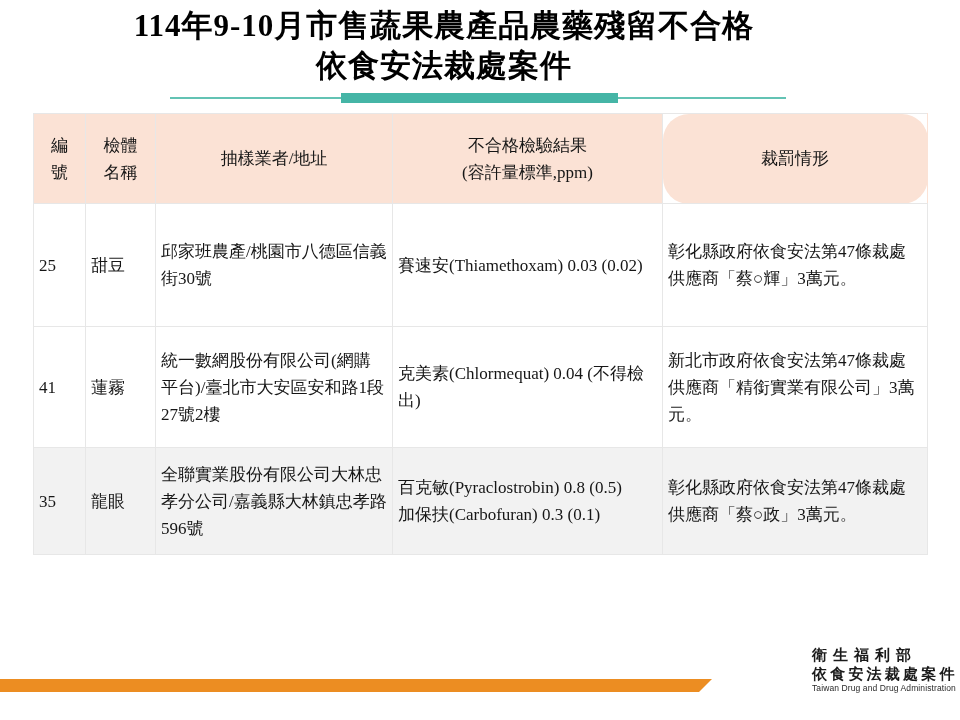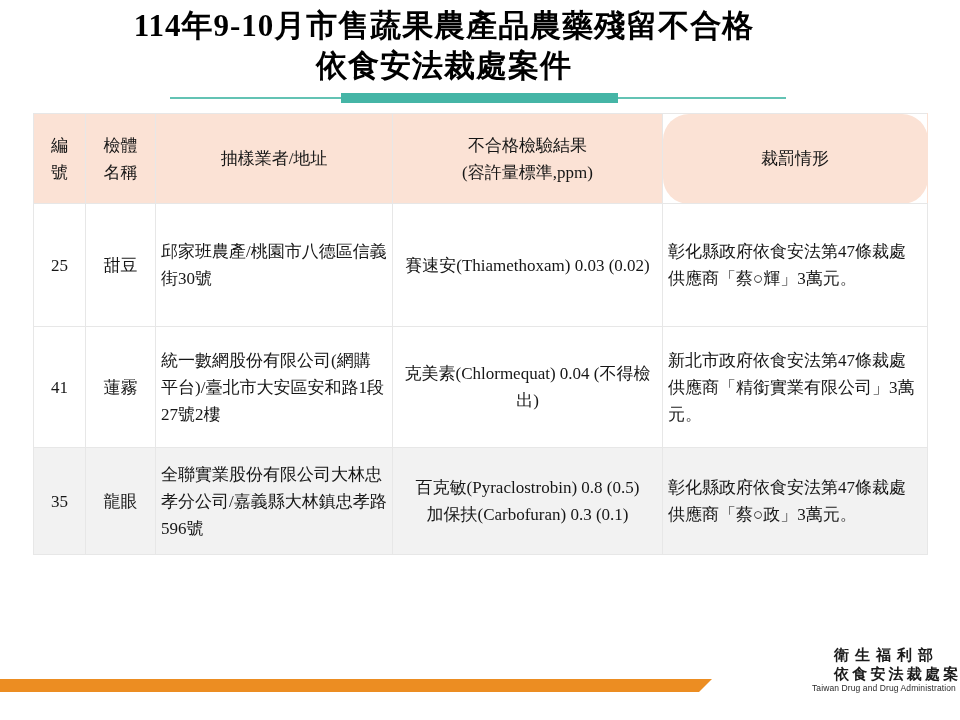--- a/index.html
+++ b/index.html
@@ -94,29 +94,29 @@
     line-height: 27px;
     height: 81px;
     border: 1px solid #fbe2d5;
     border-right: 1px solid #f6d2c0;
   }
   thead th:last-child { border-right: 1px solid #fbe2d5; border-radius: 26px; }
 
   tbody td { background: #ffffff; }
   tbody tr.alt td { background: #f2f2f2; }
 
-  td.col-no, td.col-name { text-align: center; }
+  td.col-no, td.col-name { }
   td.col-vendor, td.col-result, td.col-penalty { text-align: left; }
 
   tbody tr.r1 td { height: 114px; }
   tbody tr.r2 td { height: 112px; }
   tbody tr.r3 td { height: 112px; }
   tbody tr.r4 td { height: 98px; }
 
-  .result-line { display: block; text-align: center; }
+  .result-line { display: block; }
 
   
   .footer-bar {
     position: absolute;
     left: 0;
     top: 679px;
     width: 712px;
     height: 13px;
     background: #ec8d22;
     clip-path: polygon(0 0, 100% 0, calc(100% - 13px) 100%, 0 100%);
@@ -141,21 +141,20 @@
     position: absolute;
     left: 88px;
     top: 0px;
     width: 142px;
   }
   .logo-cn {
     font-family: "Liberation Sans", "DejaVu Sans", sans-serif;
     font-weight: bold;
     color: #1a1a1a;
     white-space: nowrap;
-    margin-left: 22px;
   }
   .logo-cn1 {
     font-size: 15px;
     letter-spacing: 6px;
     line-height: 19px;
   }
   .logo-cn2 {
     font-size: 15px;
     letter-spacing: 3.2px;
     line-height: 19px;

